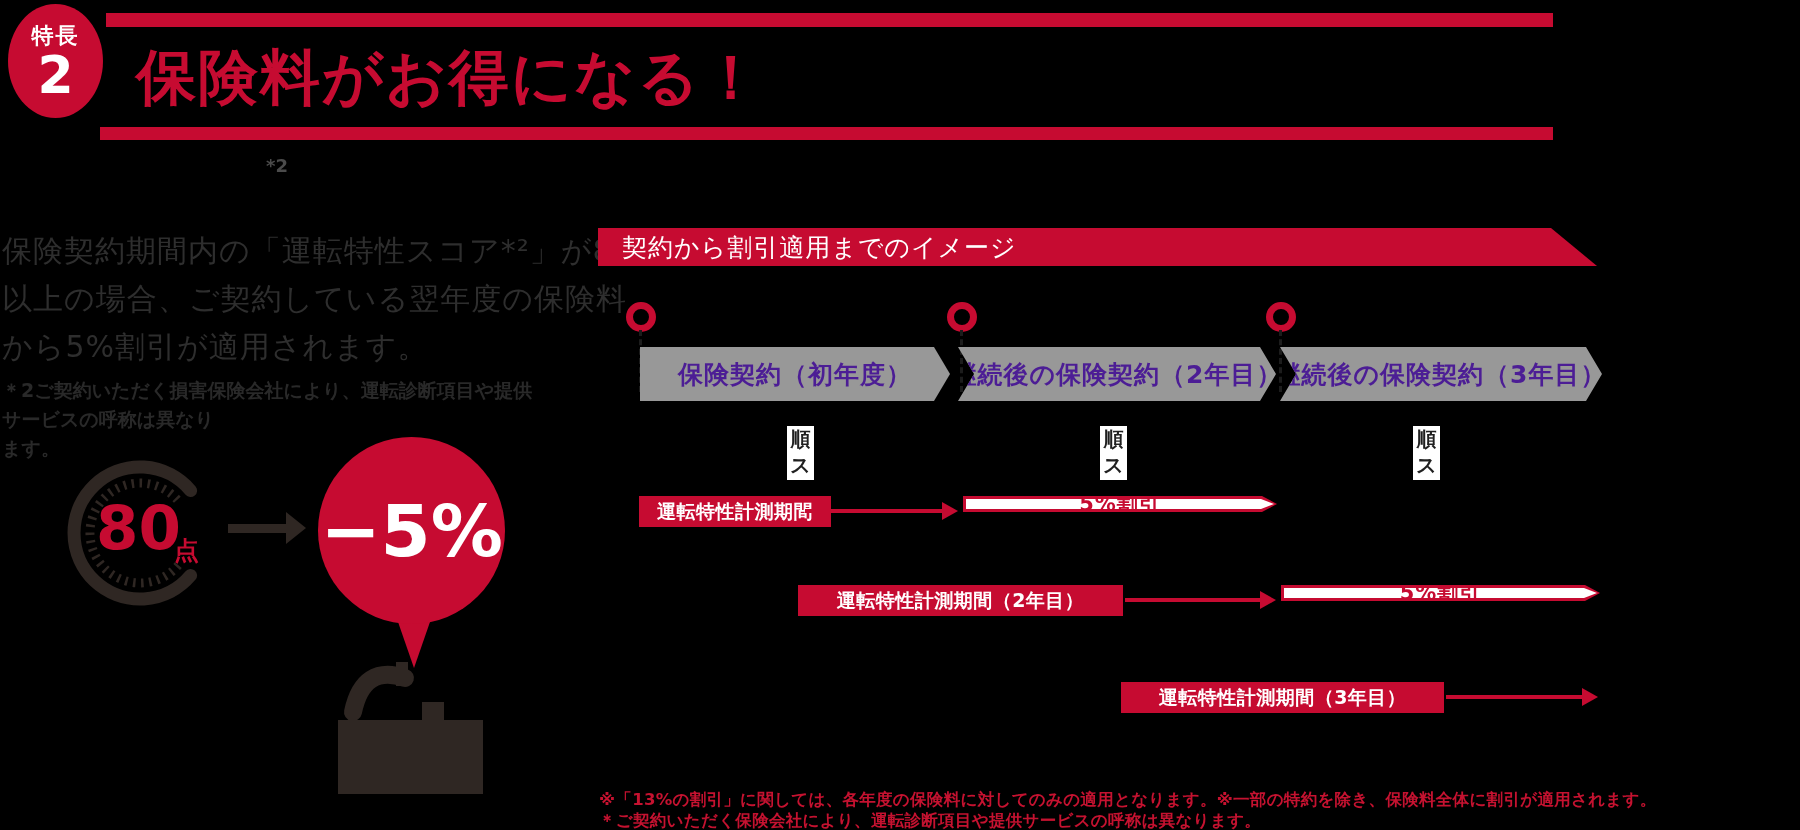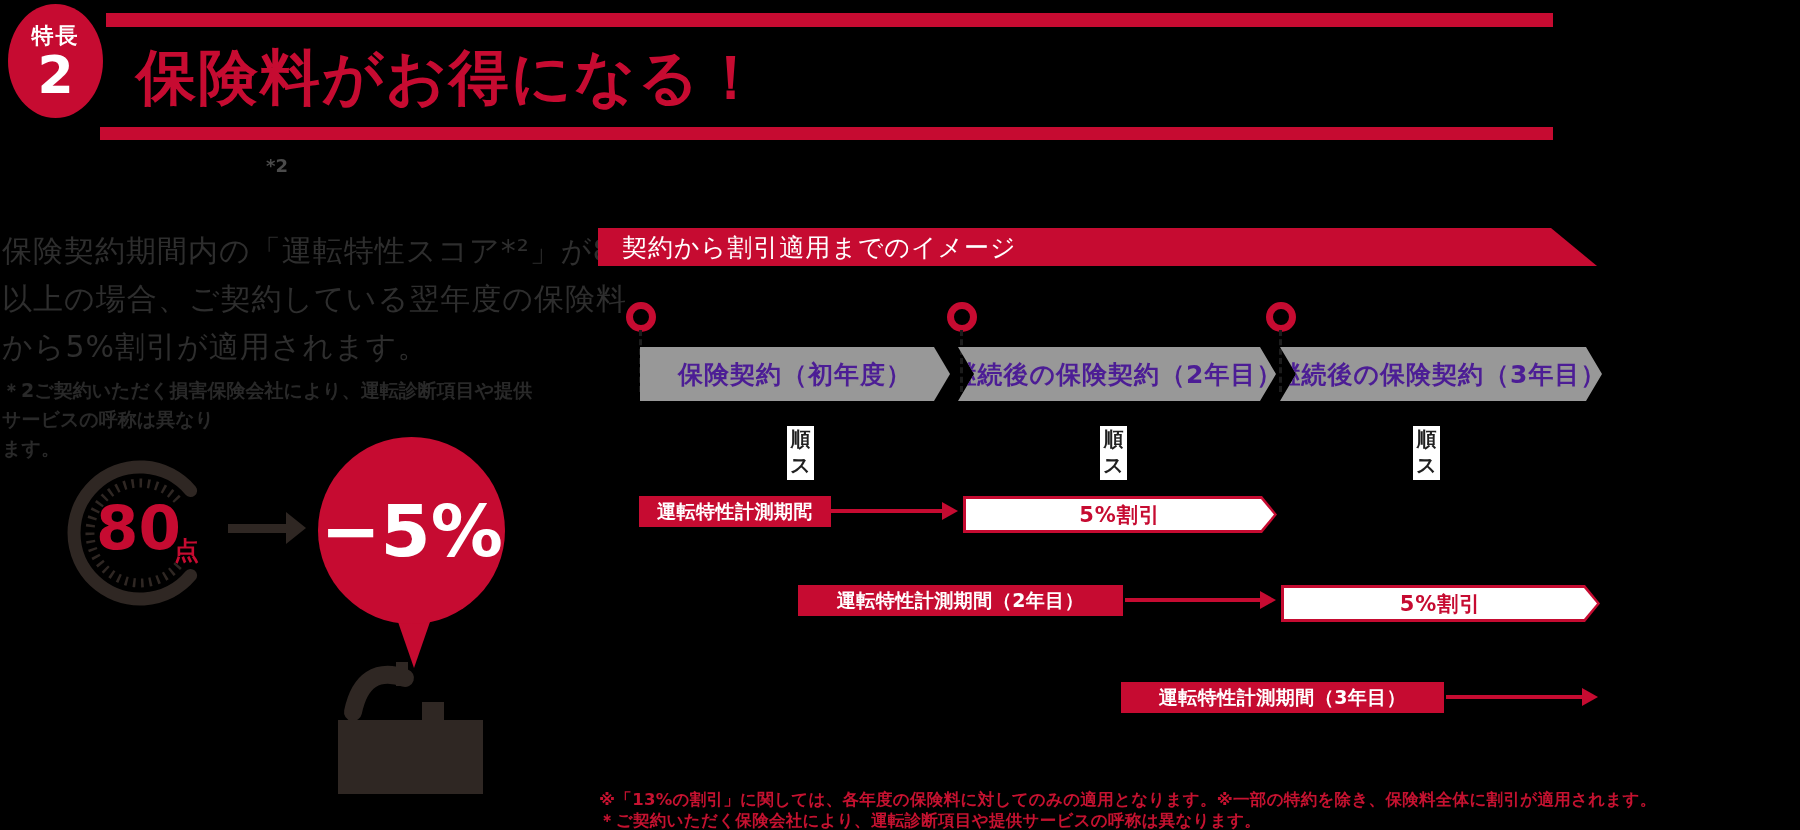--- a/index.html
+++ b/index.html
@@ -53,21 +53,21 @@
   .gbar.tipnotch{clip-path:polygon(0 0,calc(100% - 16px) 0,100% 50%,calc(100% - 16px) 100%,0 100%,16px 50%);}
   .frag{position:absolute;top:426px;width:27px;height:54px;background:#fff;overflow:hidden;text-align:center;
         color:#1f1f1f;font-size:20px;font-weight:bold;line-height:26px;}
   .frag span{display:block;}
 
   .measure{position:absolute;height:31px;background:var(--red);display:flex;align-items:center;justify-content:center;
            color:#fff;font-size:19px;font-weight:800;letter-spacing:0.5px;white-space:nowrap;}
   .rline{position:absolute;height:4px;background:var(--red);}
   .rhead{position:absolute;width:0;height:0;border-left:16px solid var(--red);
          border-top:9px solid transparent;border-bottom:9px solid transparent;}
-  .disc-outer{position:absolute;height:37px;background:var(--red);
+  .disc-outer{position:absolute;height:16px;background:var(--red);
               clip-path:polygon(0 0,calc(100% - 15px) 0,100% 50%,calc(100% - 15px) 100%,0 100%);}
   .disc-inner{position:absolute;inset:3px;background:#fff;
               clip-path:polygon(0 0,calc(100% - 13px) 0,100% 50%,calc(100% - 13px) 100%,0 100%);
               display:flex;align-items:center;justify-content:center;color:var(--red);font-size:21px;font-weight:900;letter-spacing:1px;}
   .notes{position:absolute;left:599px;color:var(--note-red);font-size:16.5px;font-weight:bold;letter-spacing:0.3px;white-space:nowrap;}
 </style>
 </head>
 <body>
 
 <div id="canvas">

